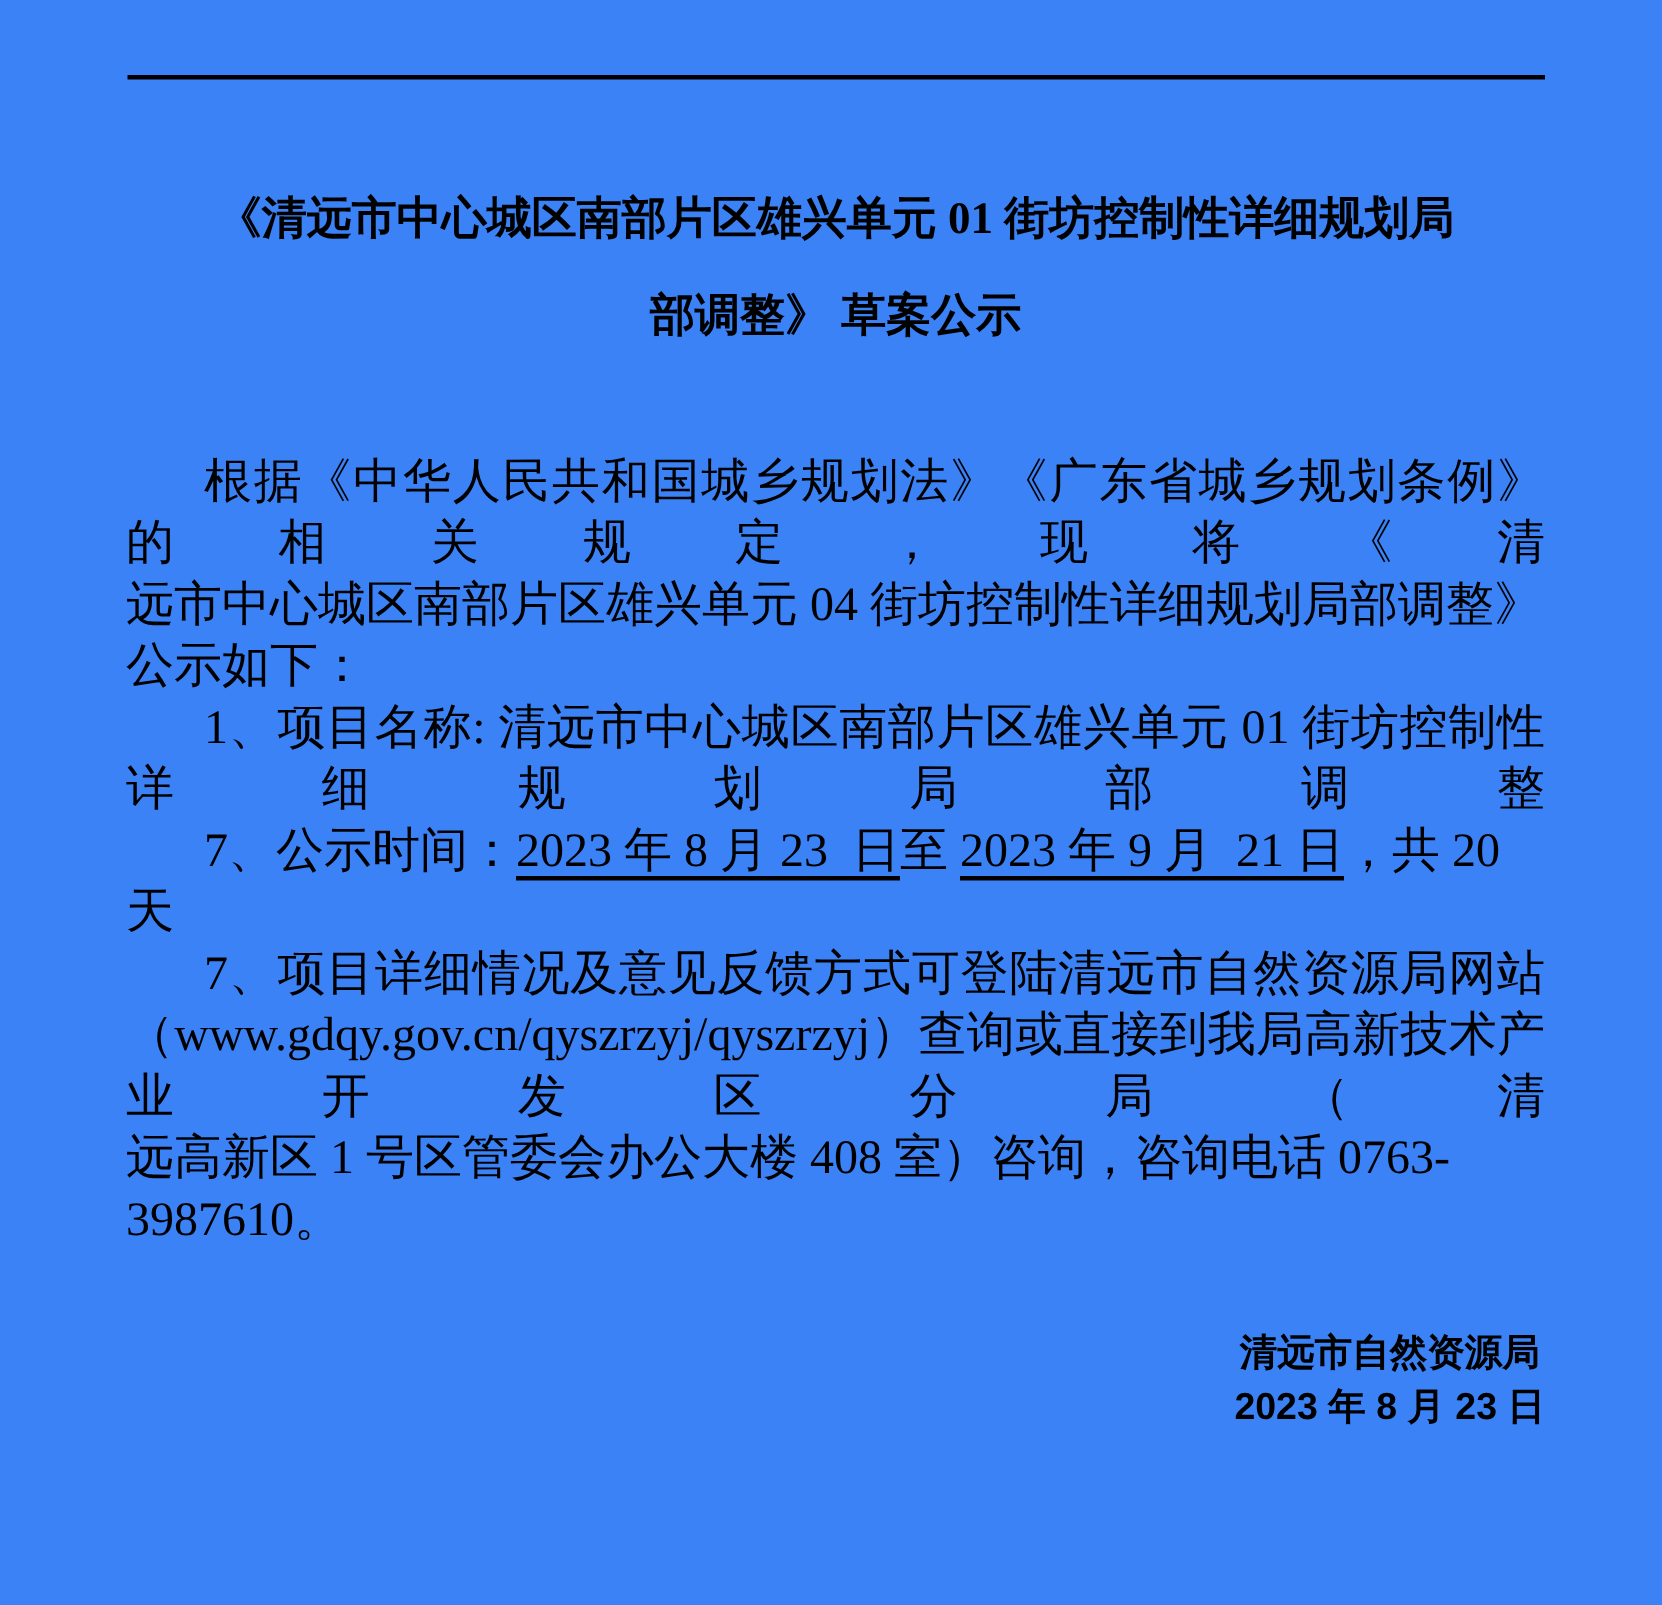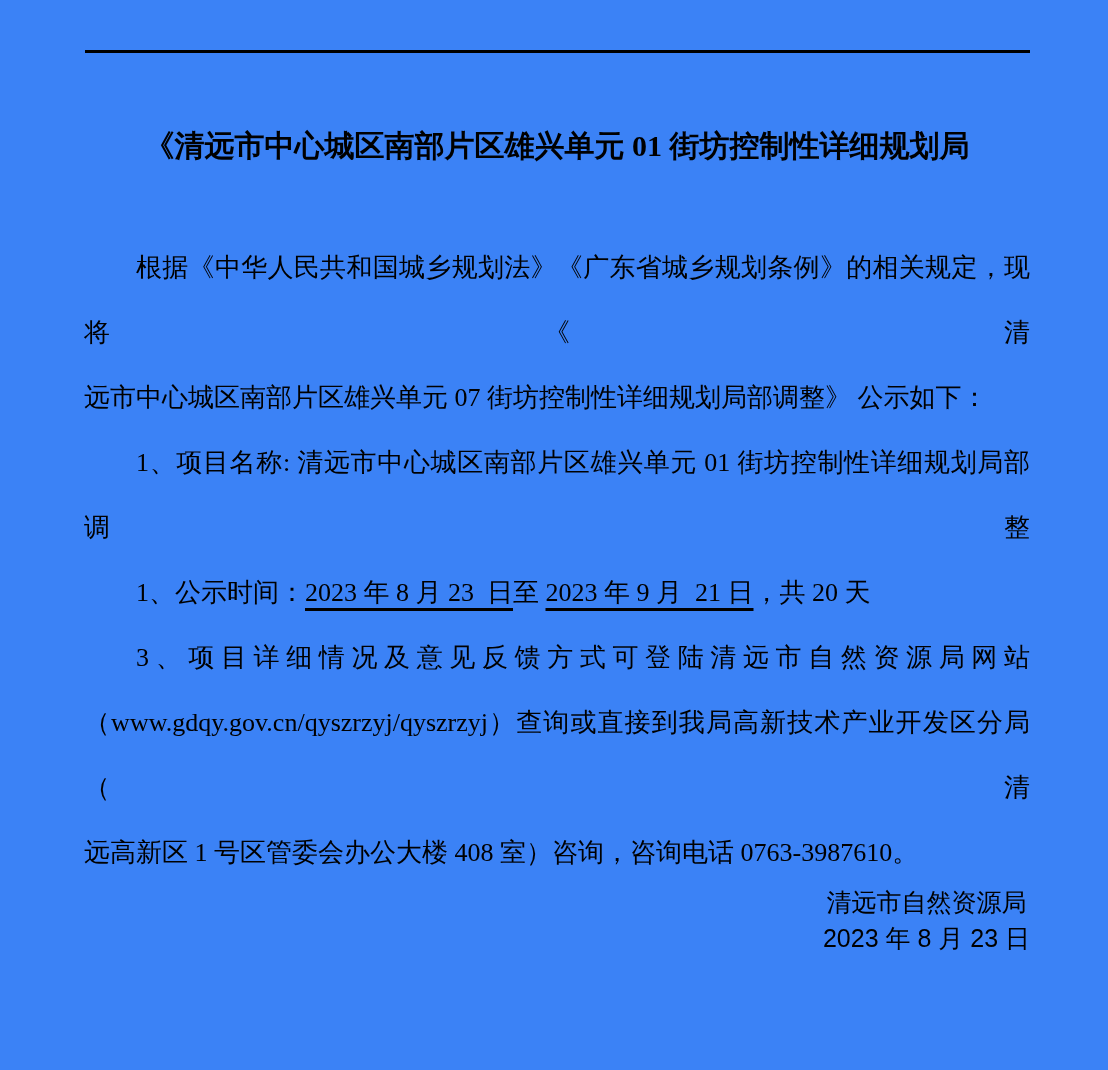--- a/index.html
+++ b/index.html
@@ -31,22 +31,22 @@
     width: 946px;
   }
   .doc-title {
     font-size: 30px;
     font-weight: bold;
     line-height: 65px;
     text-align: center;
   }
   .body-block {
     margin-top: 57px;
-    font-size: 26px;
-    line-height: 65px;
+    font-size: 32px;
+    line-height: 41px;
   }
   .line {
     white-space: pre-wrap;
   }
   .indent {
     text-indent: 52px;
   }
   .jl {
     text-align: justify;
     text-align-last: justify;
@@ -59,48 +59,49 @@
     text-decoration-thickness: 2.5px;
     text-underline-offset: 7px;
   }
   .signature {
     position: absolute;
     top: 884px;
     right: 78px;
     width: fit-content;
     text-align: center;
     font-family: "Liberation Sans", "DejaVu Sans", sans-serif;
-    font-weight: normal;
+    font-weight: bold;
     font-size: 25px;
     line-height: 36px;
   }
 </style>
 </head>
 <body>
 
 <div class="page">
 
   <div class="top-rule"></div>
 
   <div class="content">
 
     <div class="doc-title">
       <div class="line">《清远市中心城区南部片区雄兴单元 01 街坊控制性详细规划局</div>
+      <div class="line">部调整》 草案公示</div>
     </div>
 
     <div class="body-block">
 
       <div class="line indent jl">根据《中华人民共和国城乡规划法》《广东省城乡规划条例》的相关规定，现将《清</div>
-      <div class="line">远市中心城区南部片区雄兴单元 07 街坊控制性详细规划局部调整》 公示如下：</div>
+      <div class="line">远市中心城区南部片区雄兴单元 04 街坊控制性详细规划局部调整》 公示如下：</div>
 
       <div class="line indent jl bold">1、项目名称: 清远市中心城区南部片区雄兴单元 01 街坊控制性详细规划局部调整</div>
 
-      <div class="line indent bold"><span>1、公示时间：</span><span class="u">2023 年 8 月 23 &nbsp;日</span><span>至 </span><span class="u">2023 年 9 月 &nbsp;21 日</span><span>，共 20 天</span></div>
+      <div class="line indent bold"><span>7、公示时间：</span><span class="u">2023 年 8 月 23 &nbsp;日</span><span>至 </span><span class="u">2023 年 9 月 &nbsp;21 日</span><span>，共 20 天</span></div>
 
-      <div class="line indent jl bold">3、项目详细情况及意见反馈方式可登陆清远市自然资源局网站</div>
+      <div class="line indent jl bold">7、项目详细情况及意见反馈方式可登陆清远市自然资源局网站</div>
       <div class="line jl bold">（www.gdqy.gov.cn/qyszrzyj/qyszrzyj）查询或直接到我局高新技术产业开发区分局（清</div>
       <div class="line bold">远高新区 1 号区管委会办公大楼 408 室）咨询，咨询电话 0763-3987610。</div>
 
     </div>
 
   </div>
 
   <div class="signature">
     <div class="line">清远市自然资源局</div>
     <div class="line">2023 年 8 月 23 日</div>

